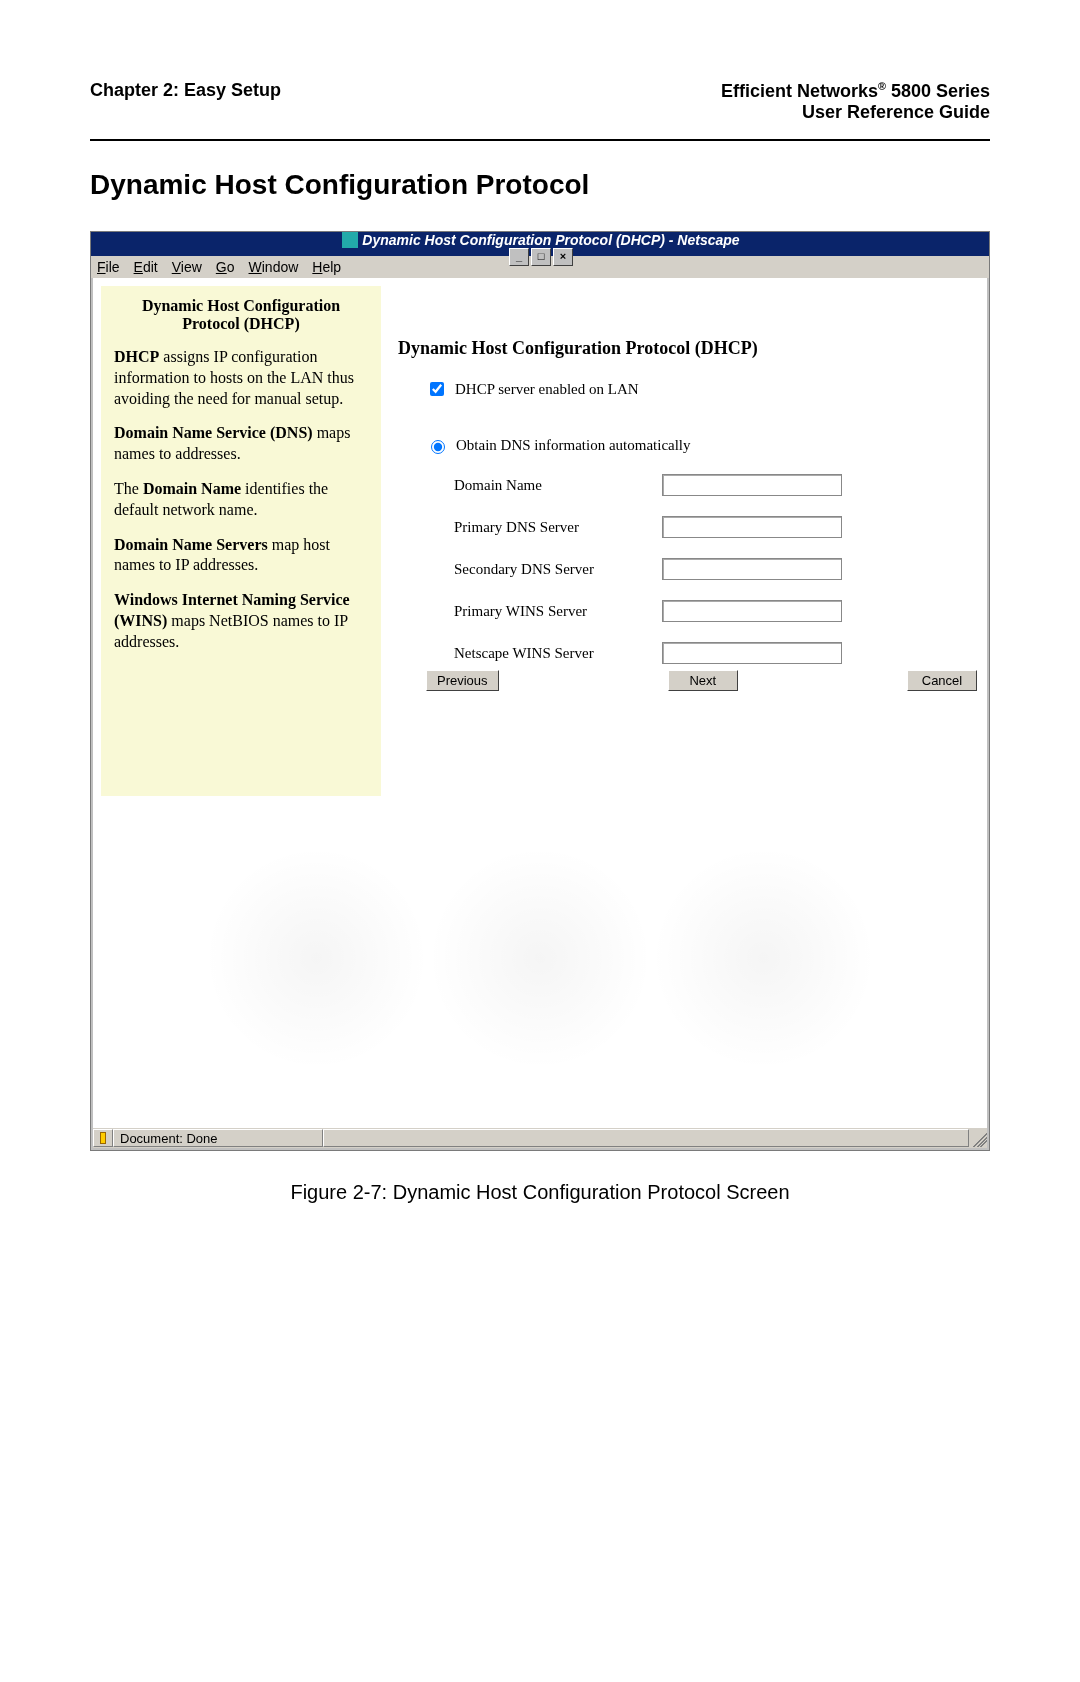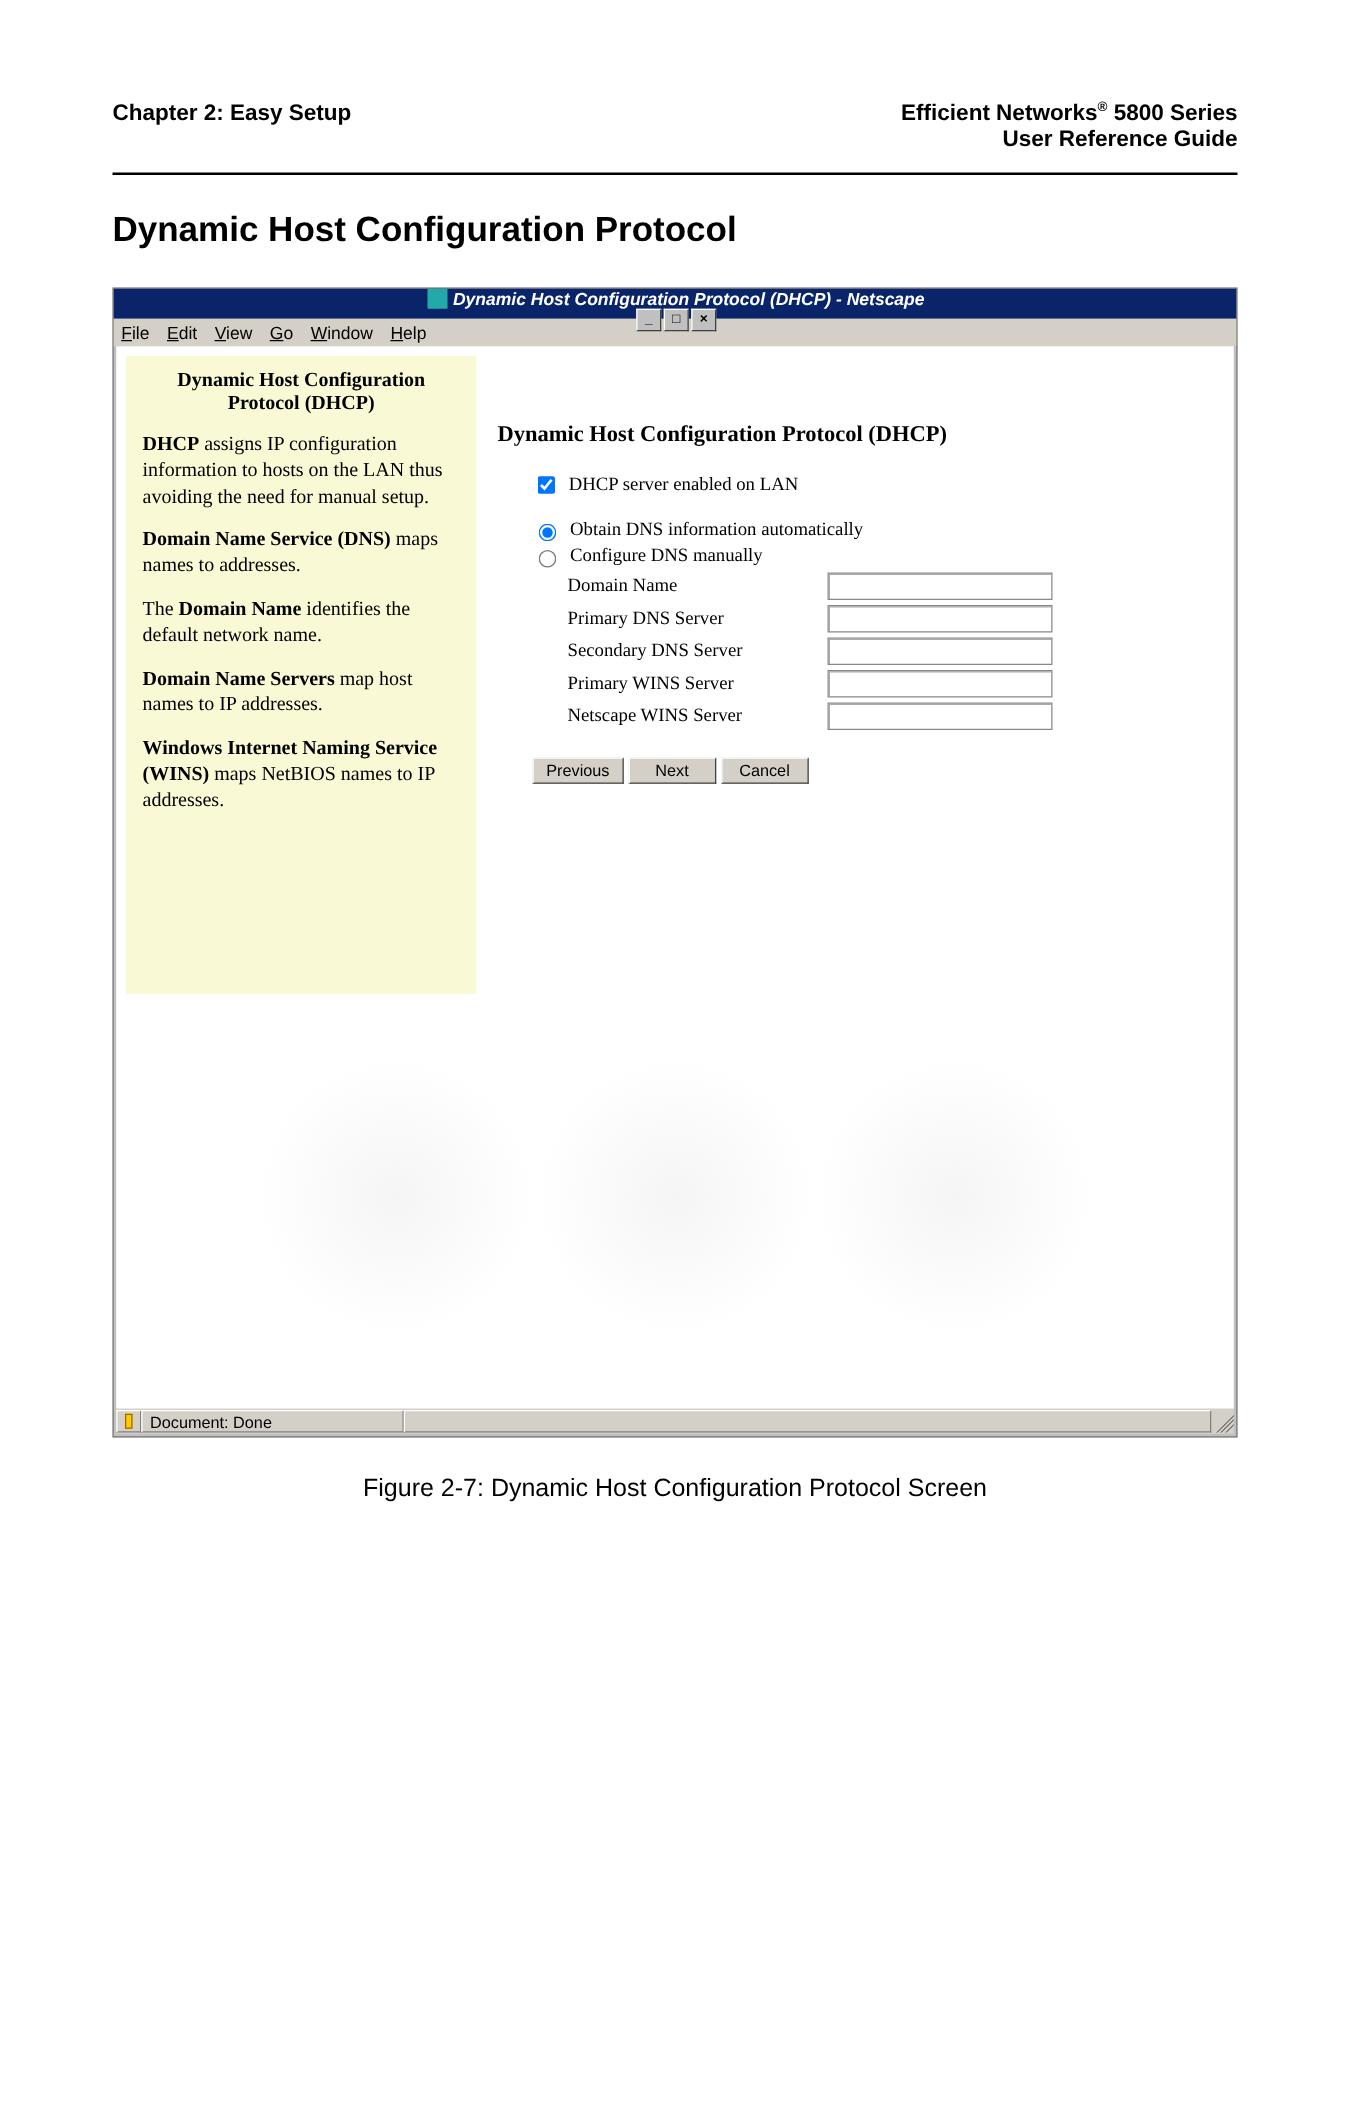--- a/index.html
+++ b/index.html
@@ -90,36 +90,36 @@
     font-size:16px;
     min-height: 510px;
   }
   .sidebar .sb-title { font-weight:bold; text-align:center; margin-bottom:14px; }
   .sidebar p { margin:0 0 14px 0; line-height:1.3; }
   .main-pane {
     position:absolute; left:305px; top:60px; right:10px;
     font-family: "Times New Roman", serif;
   }
   .main-pane h3 { font-size:18px; font-weight:bold; margin:0 0 20px 0; }
-  .field-row { display:flex; align-items:center; margin:0 0 4px 28px; font-size:15px; gap:8px; }
+  .field-row { display:flex; align-items:center; margin:20px 0 4px 28px; font-size:15px; gap:8px; }
   .field-row.indent2 { margin-left:56px; }
   .flabel { display:inline-block; width:200px; }
   .tinput {
     width:180px; height:22px; background:#fff; border:1px solid #888;
     box-shadow: inset 1px 1px 0 #aaa;
   }
   .chk, .rad { width:14px; height:14px; }
   .btn3d {
     font-family: Tahoma, Arial, sans-serif;
     font-size:13px; padding:2px 10px;
     background:#d4d0c8; border:1px solid #fff;
     border-right-color:#404040; border-bottom-color:#404040;
     min-width:70px;
   }
-  .btn-row { margin:22px 0 0 28px; display:flex; gap:4px; }
+  .btn-row { margin:6px 0 0 28px; display:flex; gap:4px;justify-content:space-between; }
   .statusbar {
     position:absolute; left:2px; right:2px; bottom:2px; height:20px;
     background:#d4d0c8; font-size:13px;
     display:flex; align-items:center;
   }
   .status-cell { border:1px solid #808080; border-top-color:#fff; border-left-color:#fff; height:18px; padding:0 6px; display:flex; align-items:center; }
   .status-cell.small { width:20px; justify-content:center; }
   .status-cell.grow { flex:0 0 210px; }
   .status-cell.fill { flex:1; }
   .grip {
@@ -194,24 +194,20 @@
 
         <div class="field-row">
           <input type="checkbox" class="chk" checked="" style="">
           <span>DHCP server enabled on LAN</span>
         </div>
         <div style="height:14px"></div>
         <div class="field-row">
           <input type="radio" class="rad" name="dns" checked="" style="">
           <span>Obtain DNS information automatically</span>
         </div>
-        <div class="field-row">
-          <input type="radio" class="rad" name="dns" style="">
-          <span>Configure DNS manually</span>
-        </div>
 
         <div class="field-row indent2">
           <span class="flabel">Domain Name</span>
           <input class="tinput" value="" style="">
         </div>
         <div class="field-row indent2">
           <span class="flabel">Primary DNS Server</span>
           <input class="tinput" value="" style="">
         </div>
         <div class="field-row indent2">

